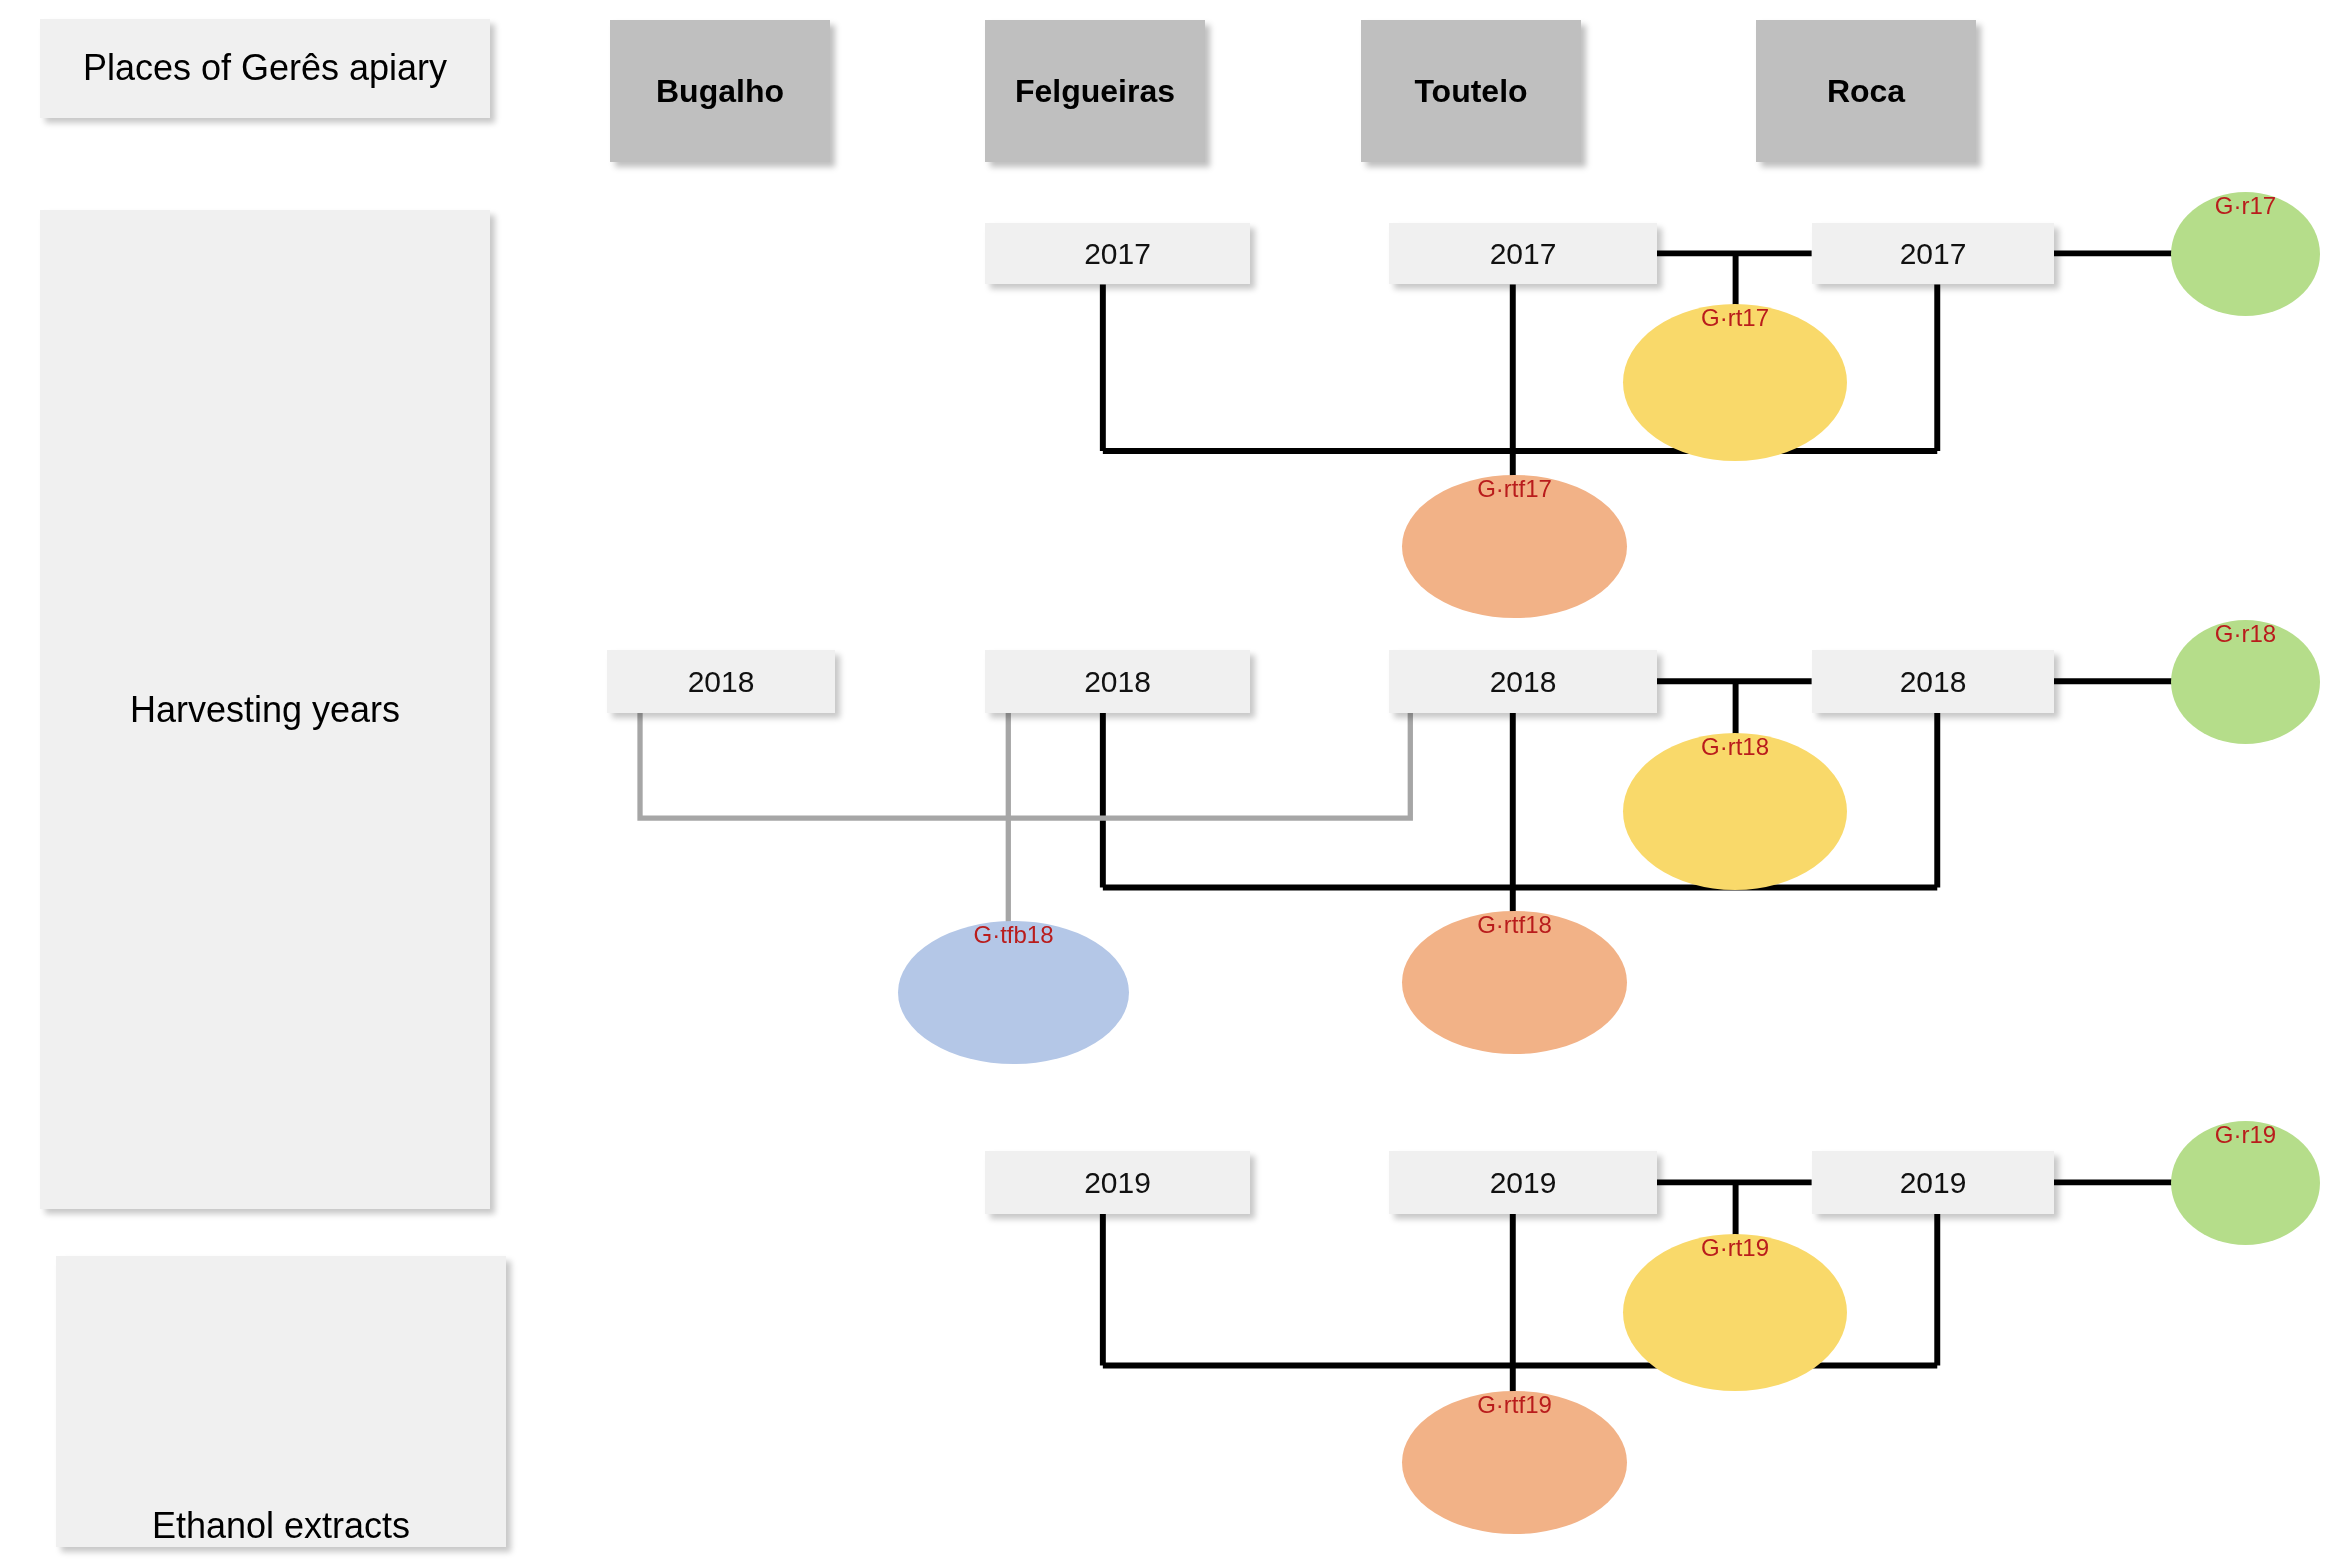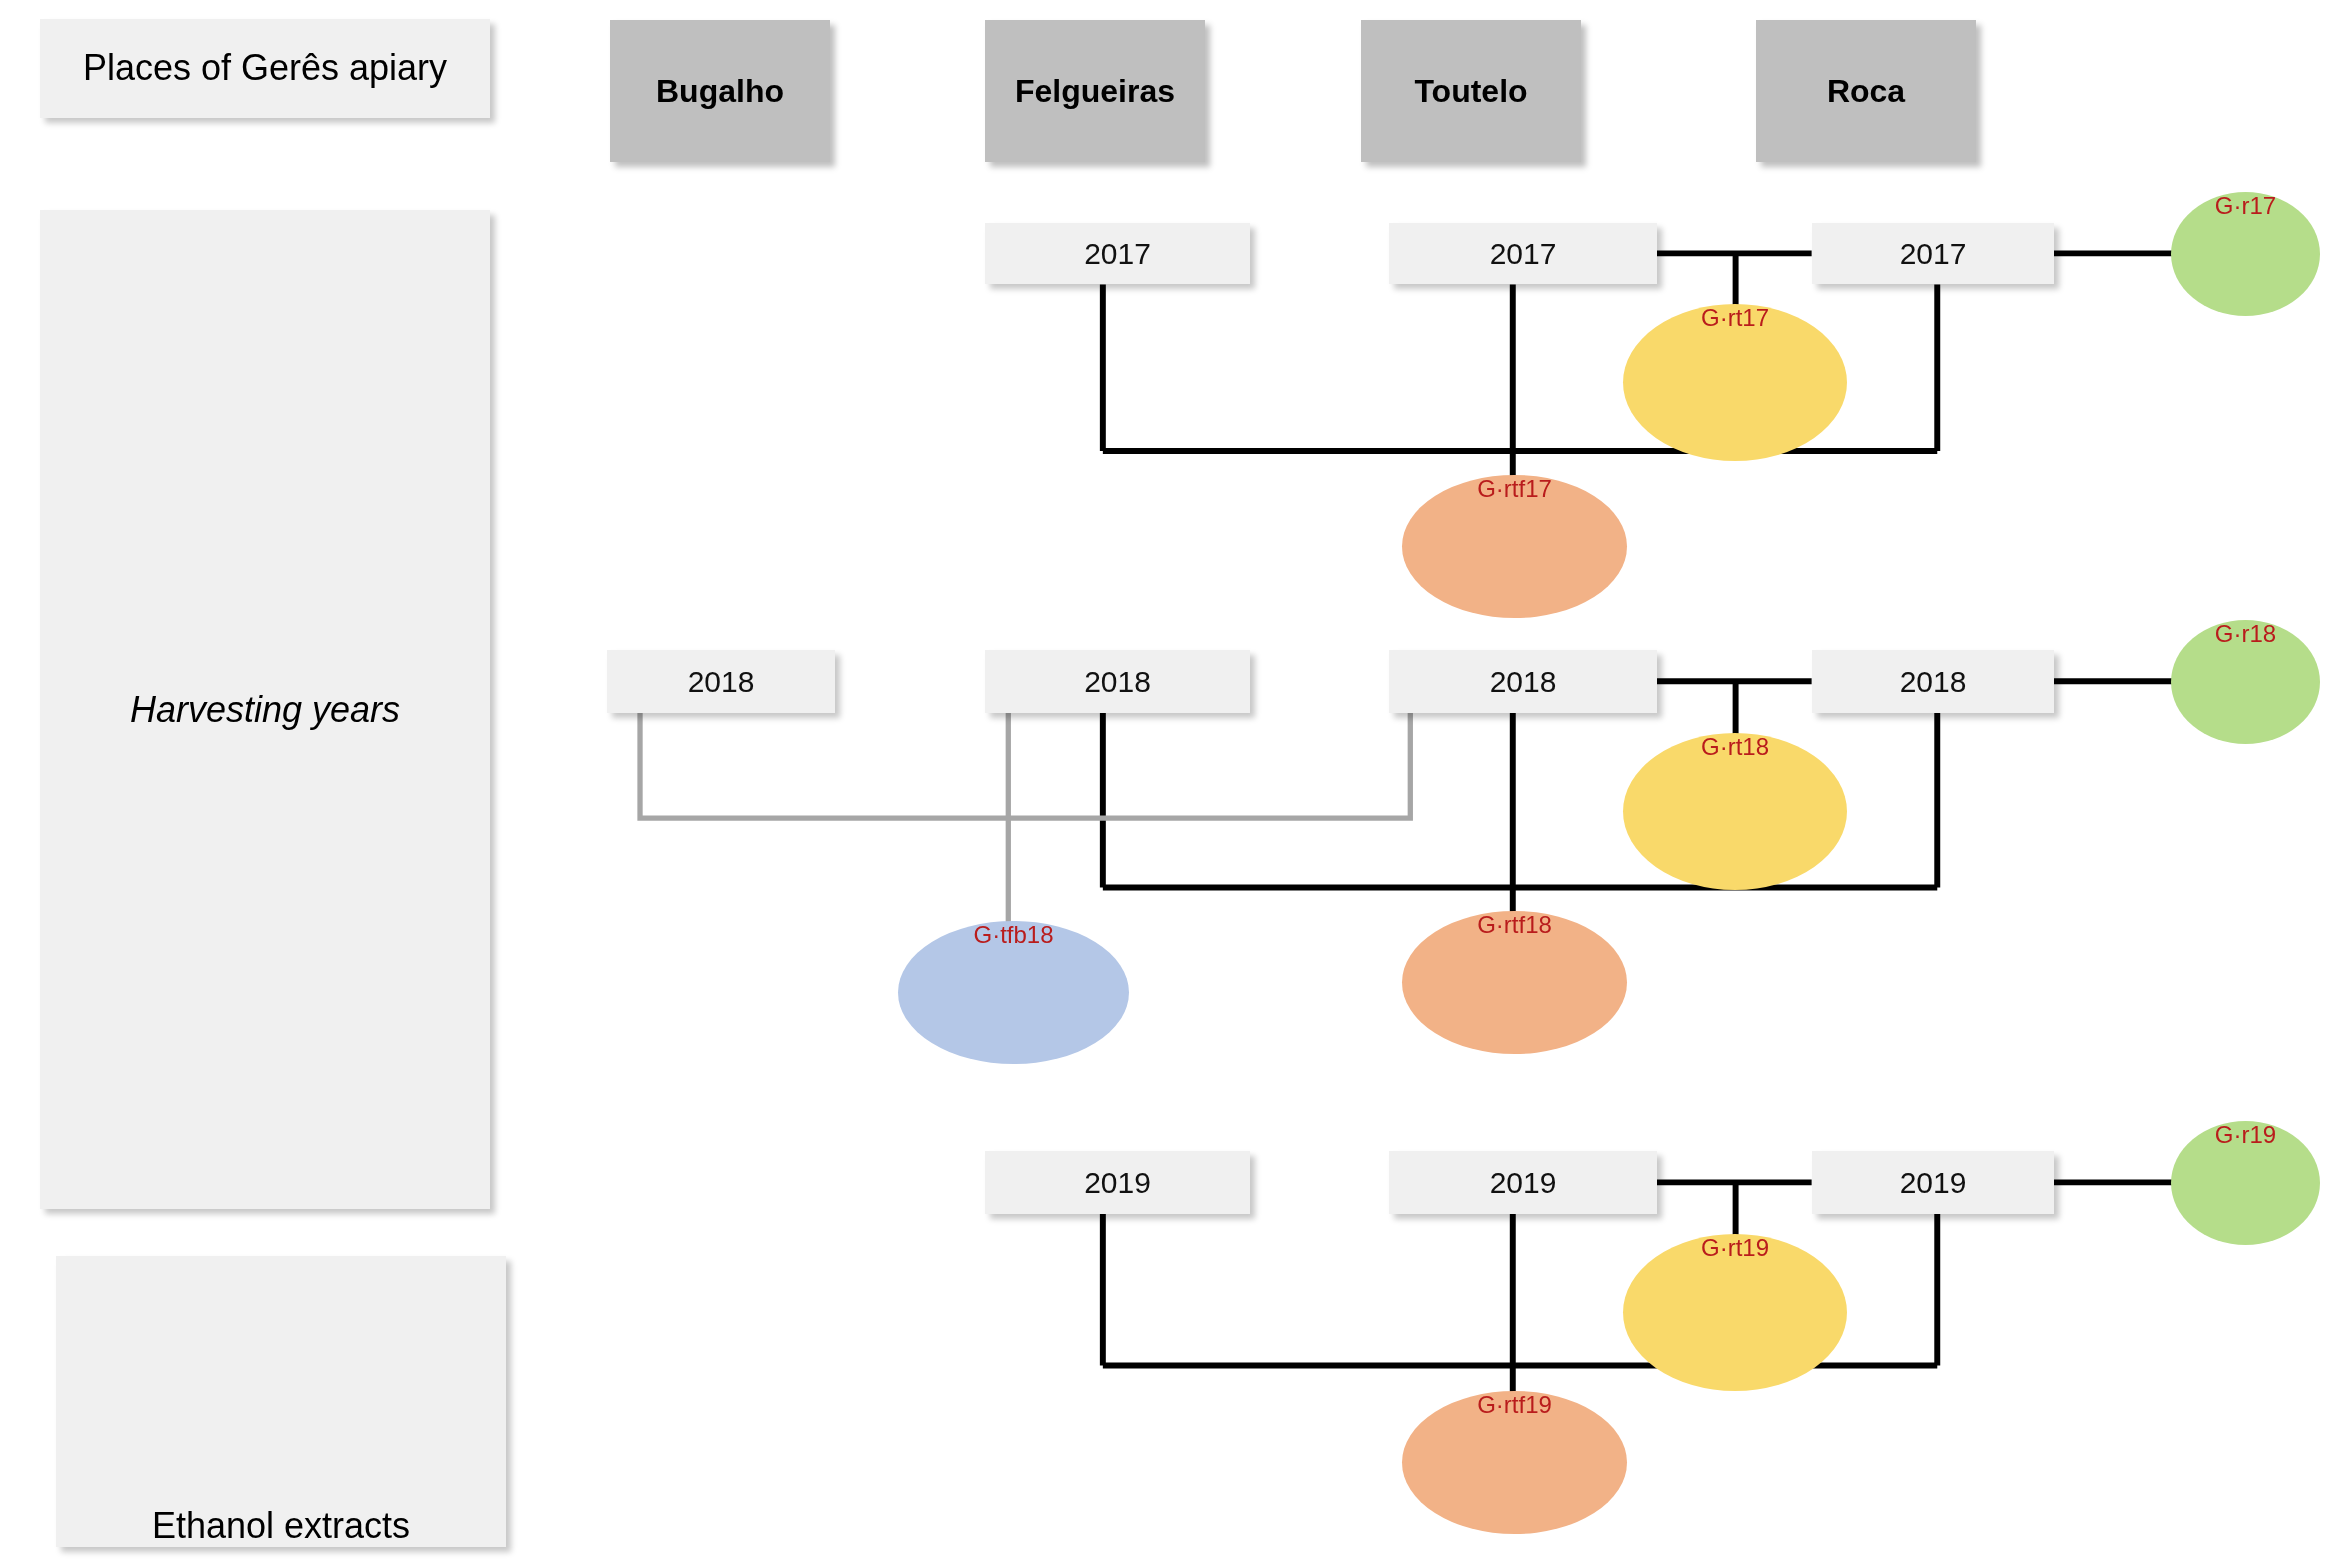--- a/index.html
+++ b/index.html
@@ -27,21 +27,21 @@
 </style>
 </head>
 <body>
 
 <div id="stage">
 
   <div class="lbl-box" style="left:20px;top:18.5px;width:450px;height:99px;">
     <span>Places of Gerês apiary</span>
   </div>
 
-  <div class="lbl-box" style="left:20px;top:210px;width:450px;height:999px;font-style:italic;">
+  <div class="lbl-box" style="left:20px;top:210px;width:450px;height:999px;">
     <span>Harvesting years</span>
   </div>
 
   <div class="lbl-box" style="left:36px;top:1256px;width:450px;height:291px;align-items:flex-end;">
     <span>Ethanol extracts</span>
   </div>
 
   <div class="place-box" style="left:610px;top:20px;width:220px;height:142px;">
     <span>Bugalho</span>
   </div>

